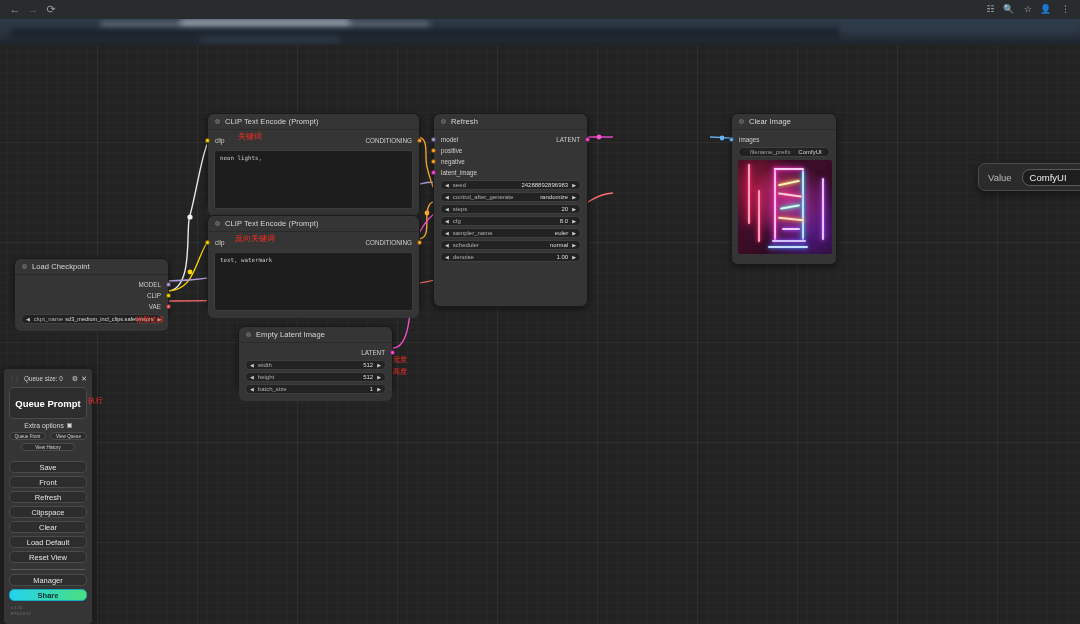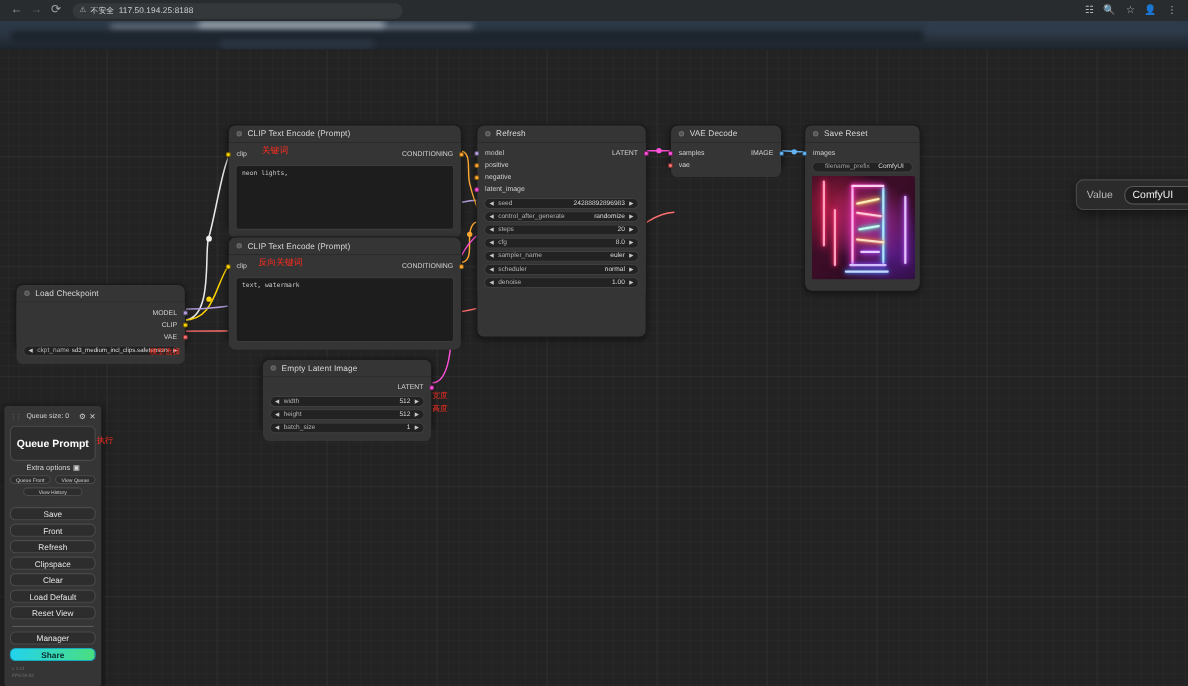--- a/index.html
+++ b/index.html
@@ -206,25 +206,20 @@
 </style>
 </head>
 <body>
 
 <div id="root">
 
   <div class="browser-bar">
     <div class="nav-btn">←</div>
     <div class="nav-btn dim">→</div>
     <div class="nav-btn">⟳</div>
-    <div class="urlbox">
-      <span class="warn-ico">⚠</span>
-      <span class="warn-txt">不安全</span>
-      <span class="url-txt">117.50.194.25:8188</span>
-    </div>
     <div class="bar-right">
       <span class="ico">☷</span>
       <span class="ico">🔍</span>
       <span class="ico">☆</span>
       <span class="ico">👤</span>
       <span class="ico">⋮</span>
     </div>
   </div>
   <div class="blur-band">
     <div class="sm1"></div>
@@ -358,43 +353,25 @@
         </div>
         <div class="widget">
           <span class="arrow">◀</span>
           <span class="wname">denoise</span>
           <span class="wval">1.00</span>
           <span class="arrow">▶</span>
         </div>
       </div>
     </div>
 
-    <div class="node" style="left:609px; top:68px; width:102px; height:40px;">
-      <div class="node-title">
-        <span class="title-dot"></span>
-        <span class="title-text">VAE Decode</span>
-      </div>
-      <div class="node-body">
-        <div class="slot-row">
-          <span class="dot in c-latent" style="top:3px;"></span>
-          <span>samples</span>
-          <span class="dot out c-image" style="top:3px;"></span>
-          <span style="margin-left:auto;">IMAGE</span>
-        </div>
-        <div class="slot-row">
-          <span class="dot in c-vae" style="top:3px;"></span>
-          <span>vae</span>
-        </div>
-      </div>
-    </div>
 
     <div class="node" style="left:731px; top:68px; width:106px; height:152px;">
       <div class="node-title">
         <span class="title-dot"></span>
-        <span class="title-text">Save Reset</span>
+        <span class="title-text">Clear Image</span>
       </div>
       <div class="node-body">
         <div class="slot-row">
           <span class="dot in c-image" style="top:3px;"></span>
           <span>images</span>
         </div>
         <div class="widget combo">
           <span class="wname-l">filename_prefix</span>
           <span class="wcenter" style="margin-left:52px;">ComfyUI</span>
         </div>

